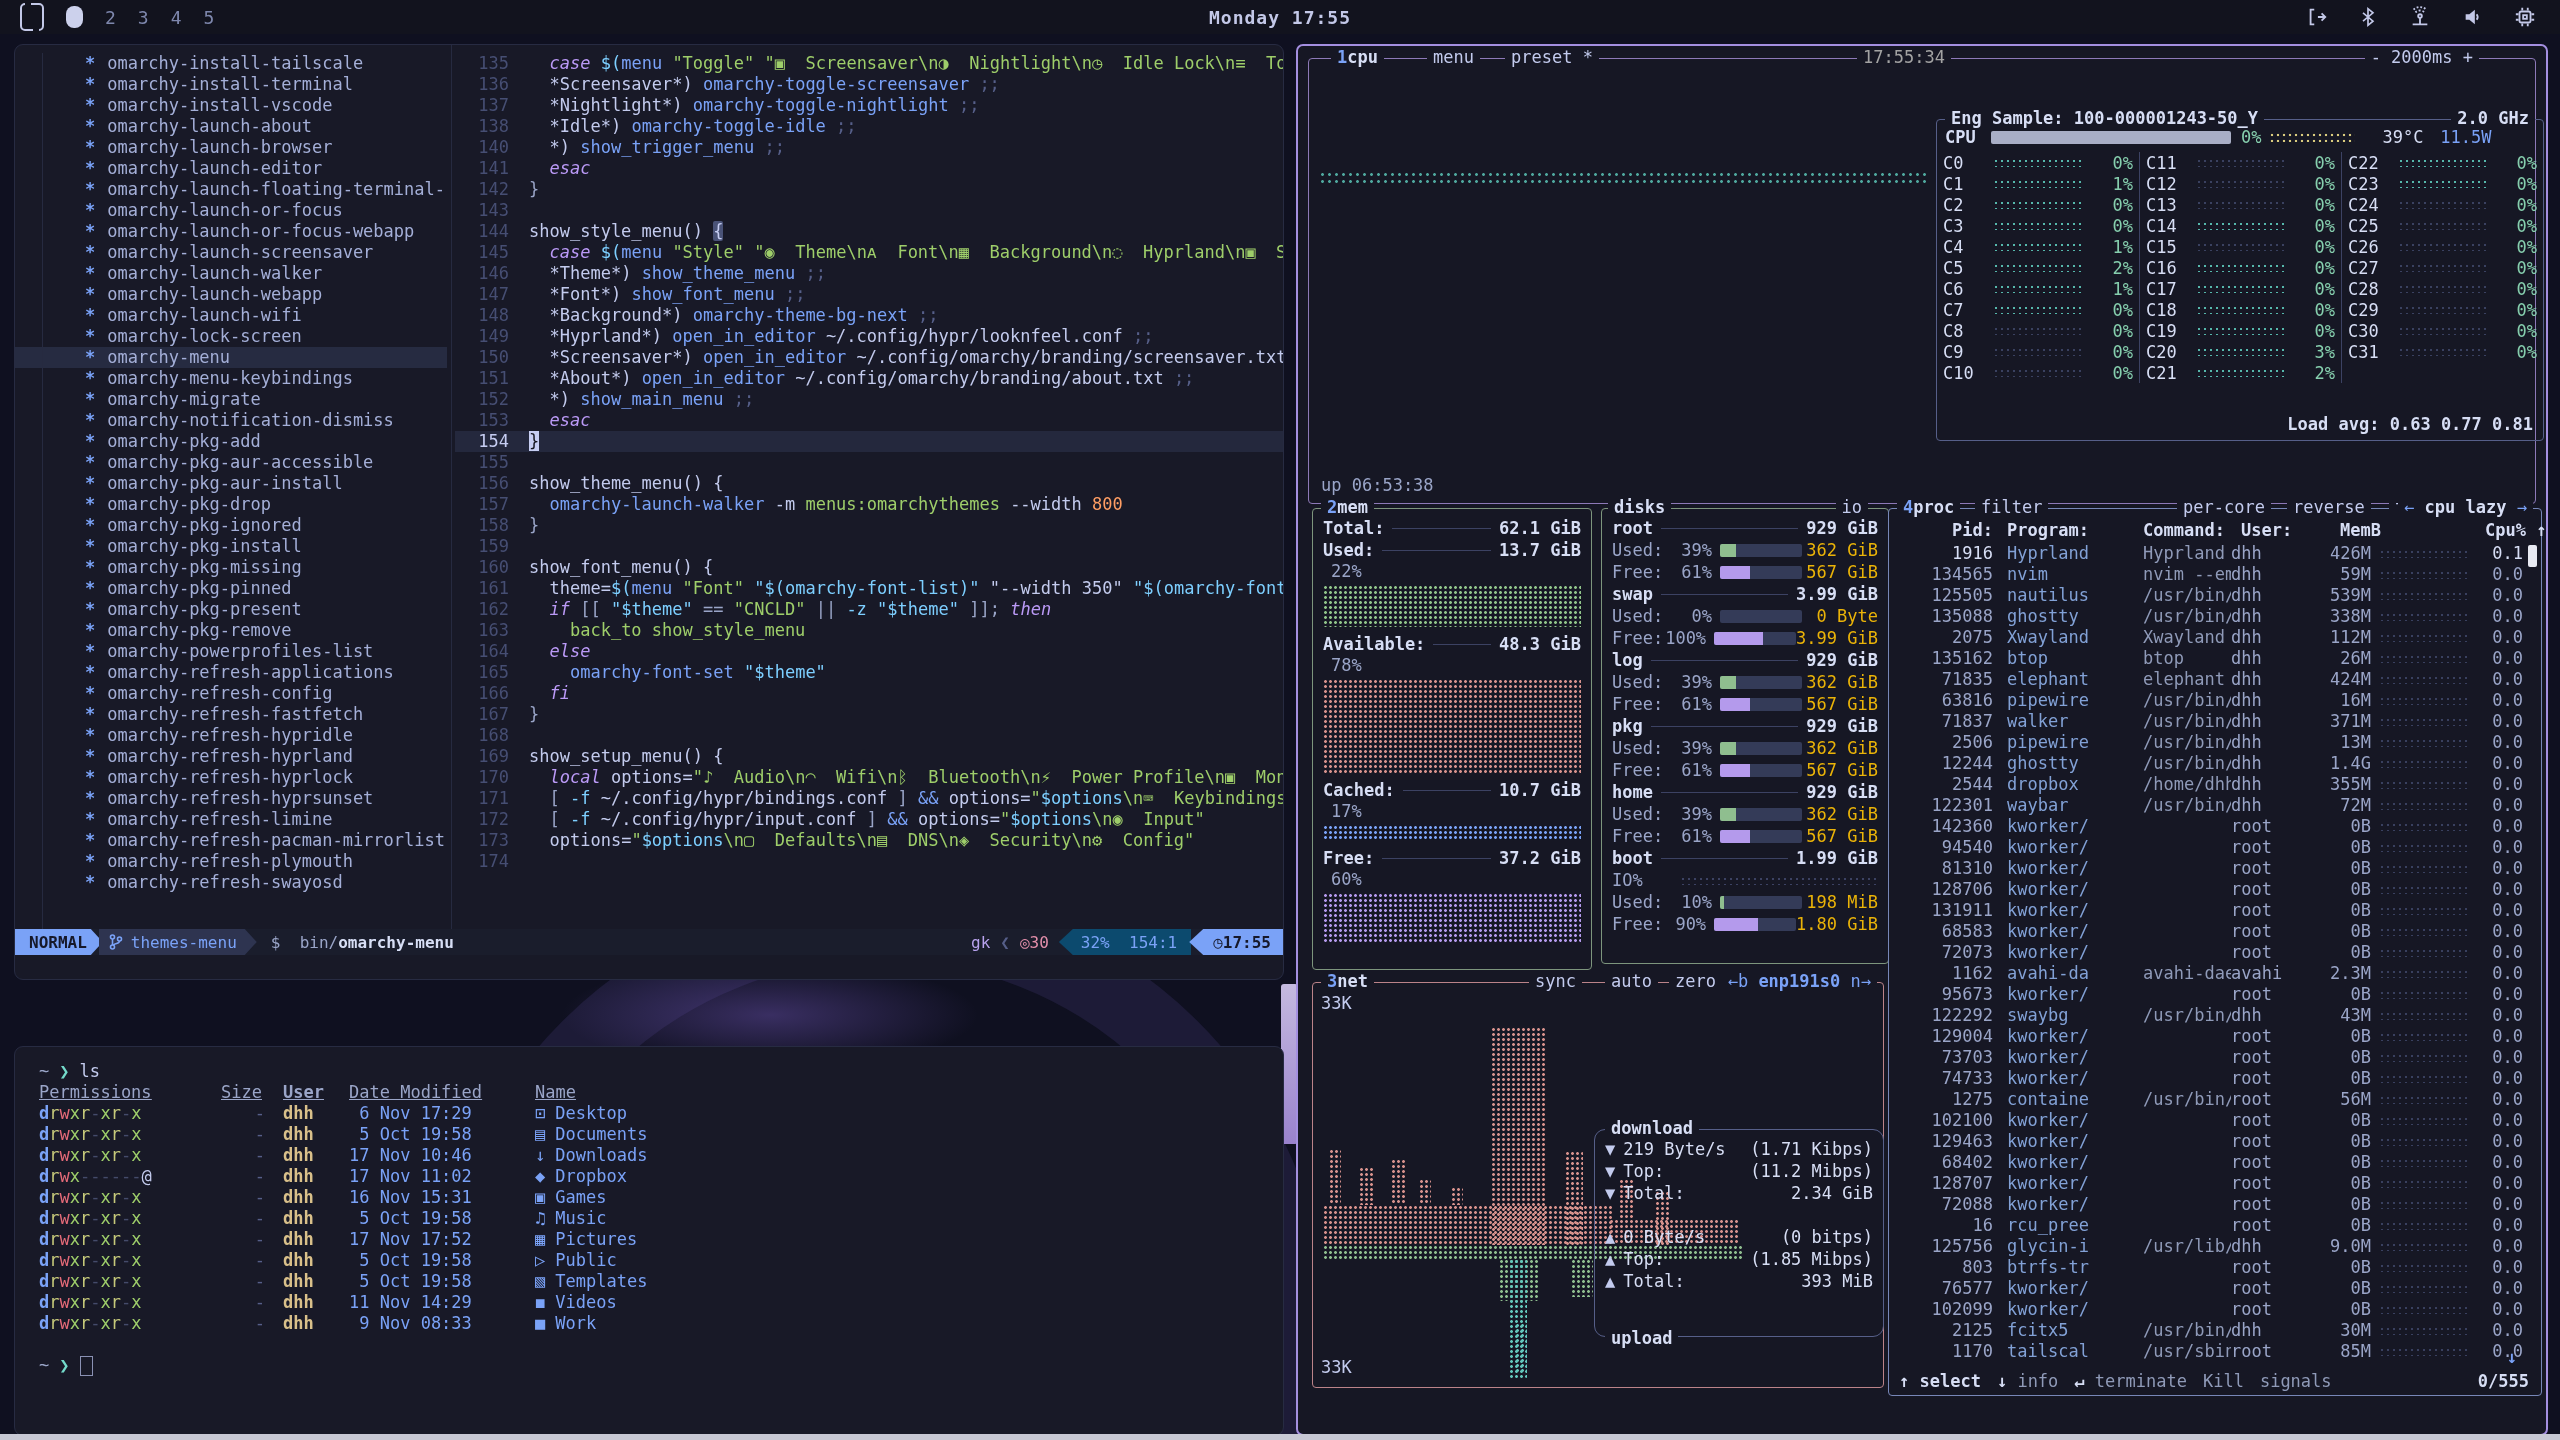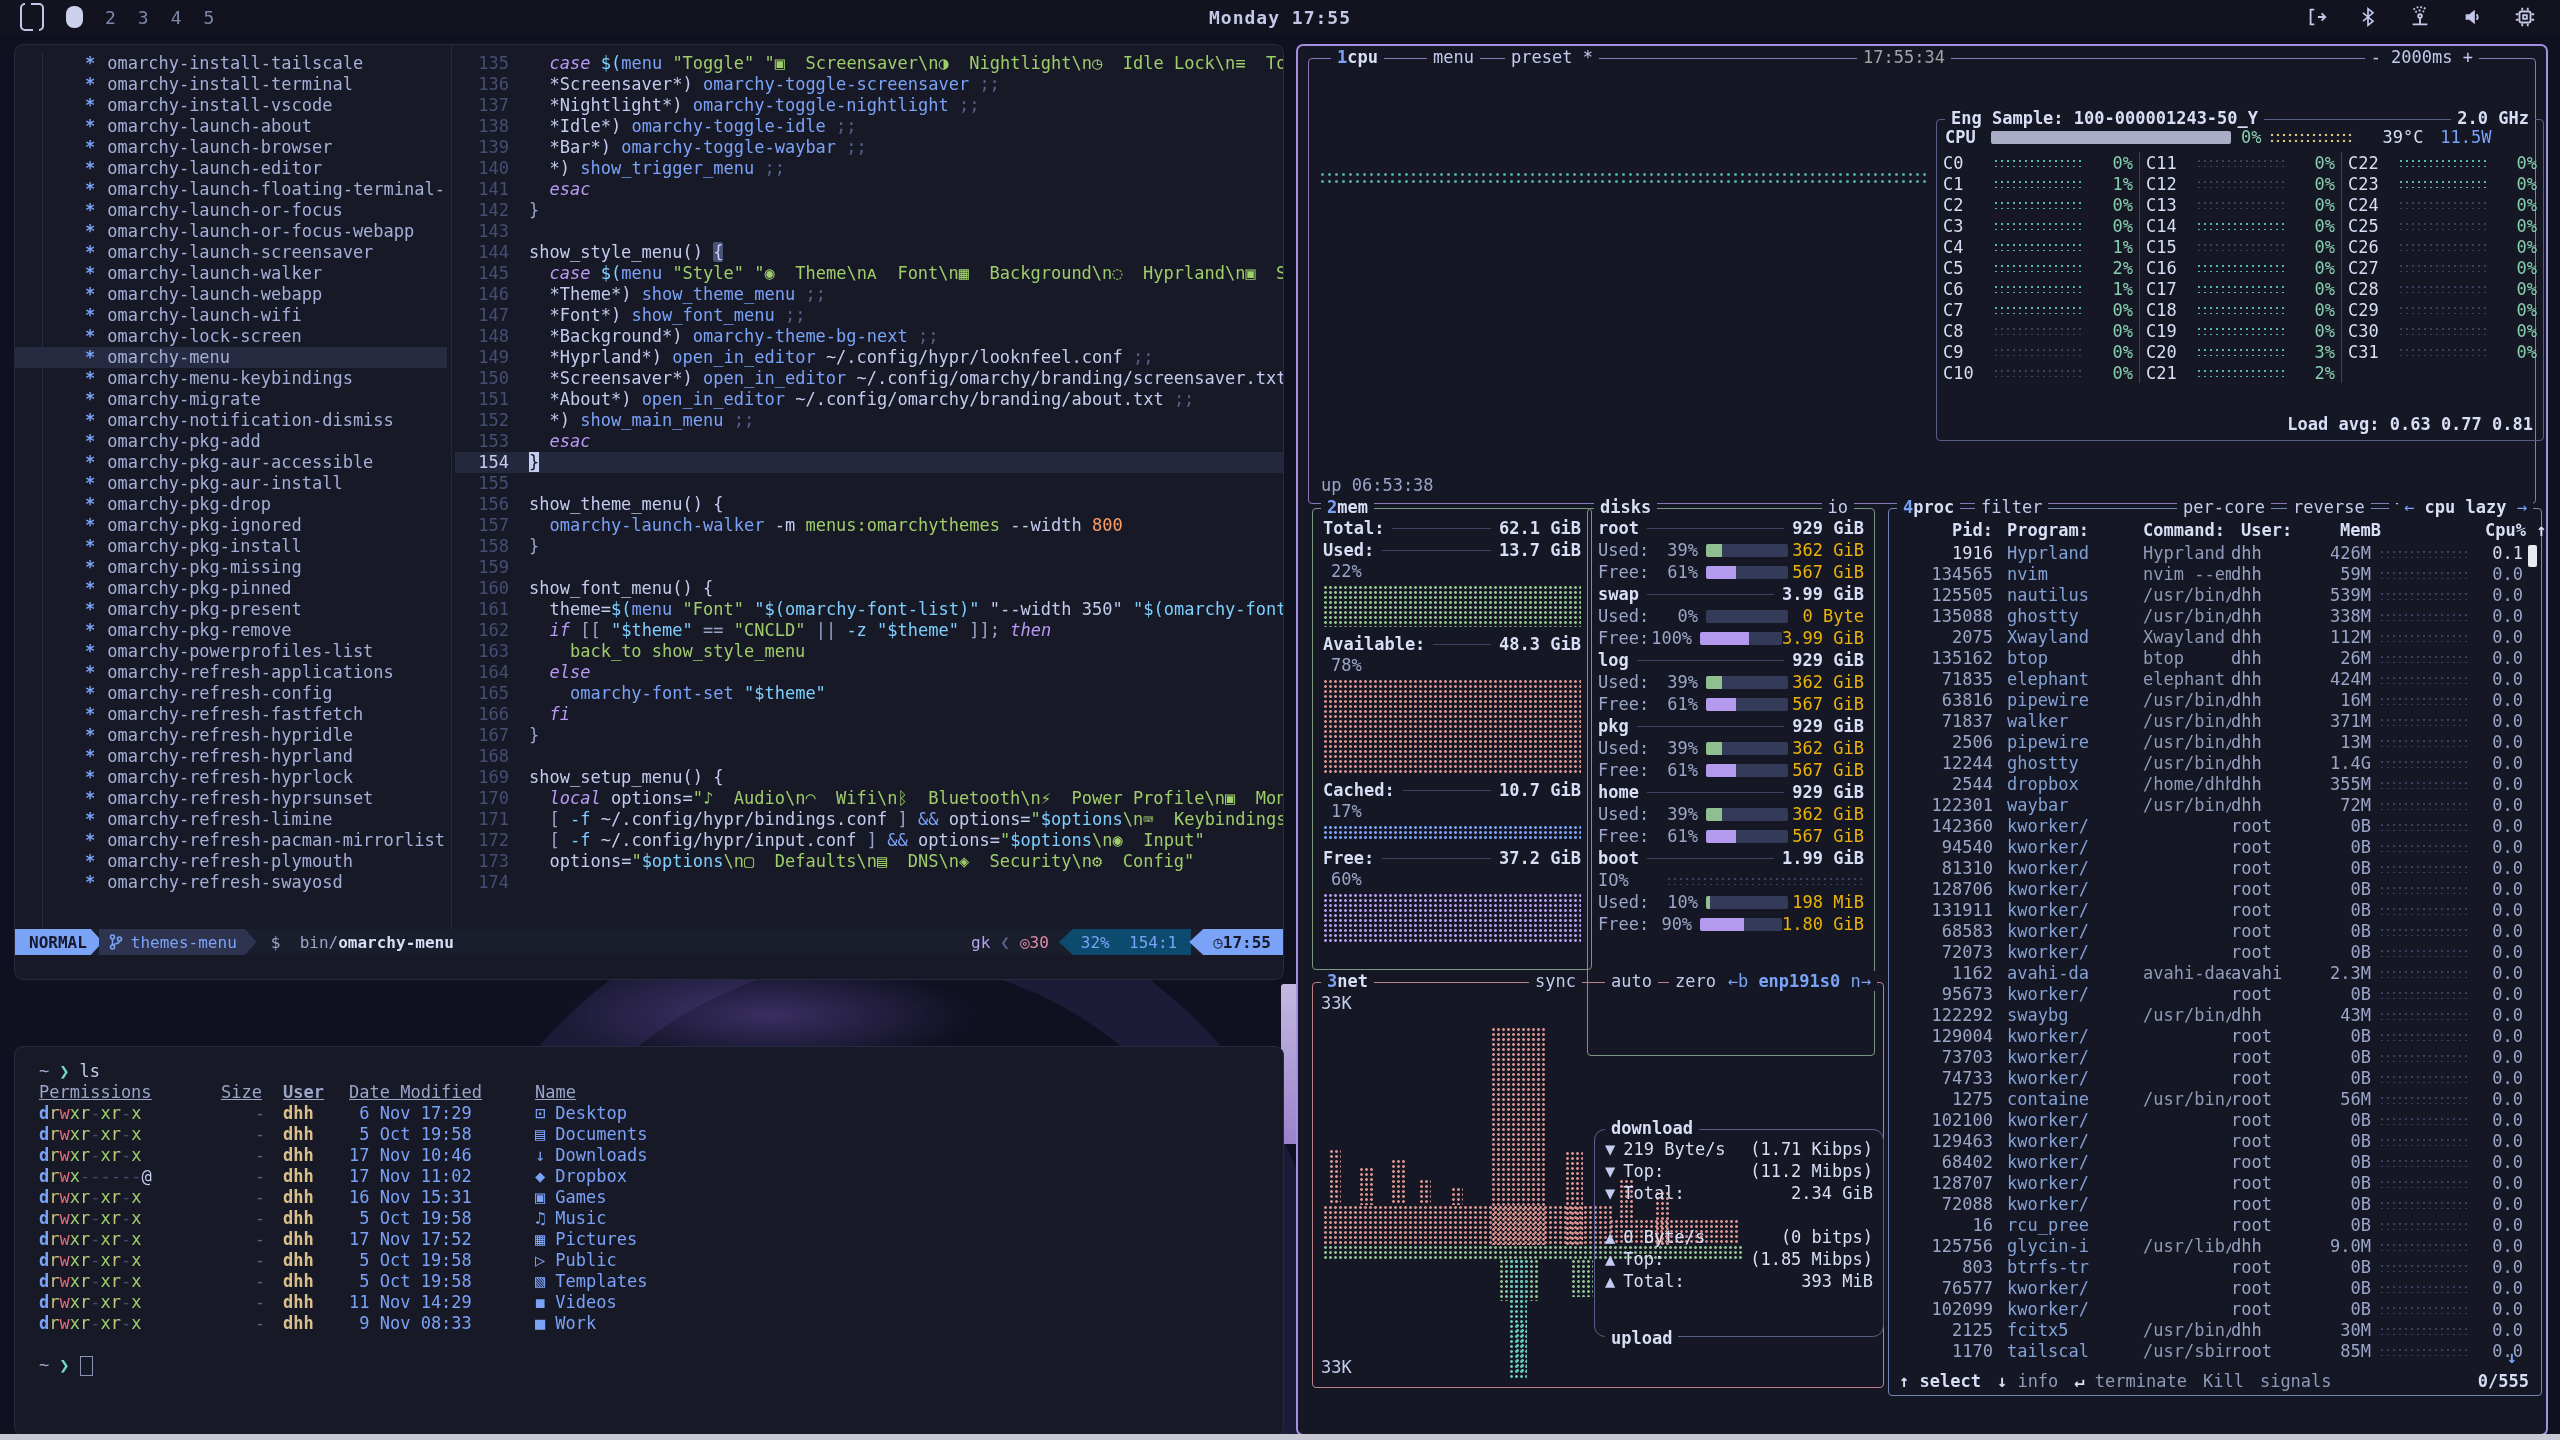--- a/index.html
+++ b/index.html
@@ -93,21 +93,21 @@
   .cursorbox{width:11px;height:18px;border:1px solid #8a91b4;align-self:center;}
 
   
   .btop{left:1296px;top:44px;width:1252px;height:1392px;background:#161724;border:2px solid #a48fe0;border-radius:7px;font-size:17px;}
   .bbox{position:absolute;border:1px solid;border-radius:4px;box-sizing:border-box;}
   .bbox .btitle{position:absolute;top:-12px;background:#161724;padding:0 6px;white-space:pre;color:#d7def5;font-weight:bold;}
   .bbox .bbtn{position:absolute;top:-12px;background:#161724;padding:0 6px;white-space:pre;color:#c3cbee;}
   .sup{color:#7aa2f7;font-weight:bold;}
   .box-cpu{left:10px;top:12px;width:1228px;height:446px;border-color:#8d79b8;}
   .box-mem{left:14px;top:462px;width:280px;height:462px;border-color:#7d957d;}
-  .box-disks{left:289px;top:462px;width:288px;height:548px;border-color:#7d957d;}
+  .box-disks{left:303px;top:462px;width:288px;height:456px;border-color:#7d957d;}
   .box-net{left:14px;top:936px;width:572px;height:406px;border-color:#bb8389;}
   .box-proc{left:590px;top:462px;width:654px;height:888px;border-color:#7787b8;}
 
   .cpu-inner{position:absolute;left:627px;top:60px;width:606px;height:320px;border:1px solid #565f89;border-radius:4px;}
   .cpu-inner .btitle{font-weight:bold;}
   .cpurow{display:flex;align-items:center;height:26px;padding:4px 8px 0 8px;}
   .cpurow .lbl{width:46px;color:#d7def5;font-weight:bold;}
   .cpubar{width:240px;height:13px;background:#a9aec6;border-radius:2px;margin-right:10px;}
   .pctv{color:#86cfae;}
   .tempdots{width:86px;height:10px;margin:0 8px;background-image:radial-gradient(circle,#d9cb7e 1.2px,transparent 1.6px);background-size:6px 6px;}
@@ -278,24 +278,20 @@
           <span class="lnum">136</span>
           <span class="ltext"><span class="tok-p">  </span><span class="tok-w">*Screensaver*)</span><span class="tok-p"> </span><span class="tok-fn">omarchy-toggle-screensaver</span><span class="tok-c"> ;;</span></span>
         </div>
         <div class="codeline">
           <span class="lnum">137</span>
           <span class="ltext"><span class="tok-p">  </span><span class="tok-w">*Nightlight*)</span><span class="tok-p"> </span><span class="tok-fn">omarchy-toggle-nightlight</span><span class="tok-c"> ;;</span></span>
         </div>
         <div class="codeline">
           <span class="lnum">138</span>
           <span class="ltext"><span class="tok-p">  </span><span class="tok-w">*Idle*)</span><span class="tok-p"> </span><span class="tok-fn">omarchy-toggle-idle</span><span class="tok-c"> ;;</span></span>
-        </div>
-        <div class="codeline">
-          <span class="lnum">139</span>
-          <span class="ltext"><span class="tok-p">  </span><span class="tok-w">*Bar*)</span><span class="tok-p"> </span><span class="tok-fn">omarchy-toggle-waybar</span><span class="tok-c"> ;;</span></span>
         </div>
         <div class="codeline">
           <span class="lnum">140</span>
           <span class="ltext"><span class="tok-p">  </span><span class="tok-w">*)</span><span class="tok-p"> </span><span class="tok-fn">show_trigger_menu</span><span class="tok-c"> ;;</span></span>
         </div>
         <div class="codeline">
           <span class="lnum">141</span>
           <span class="ltext"><span class="tok-p">  </span><span class="tok-k">esac</span></span>
         </div>
         <div class="codeline">

